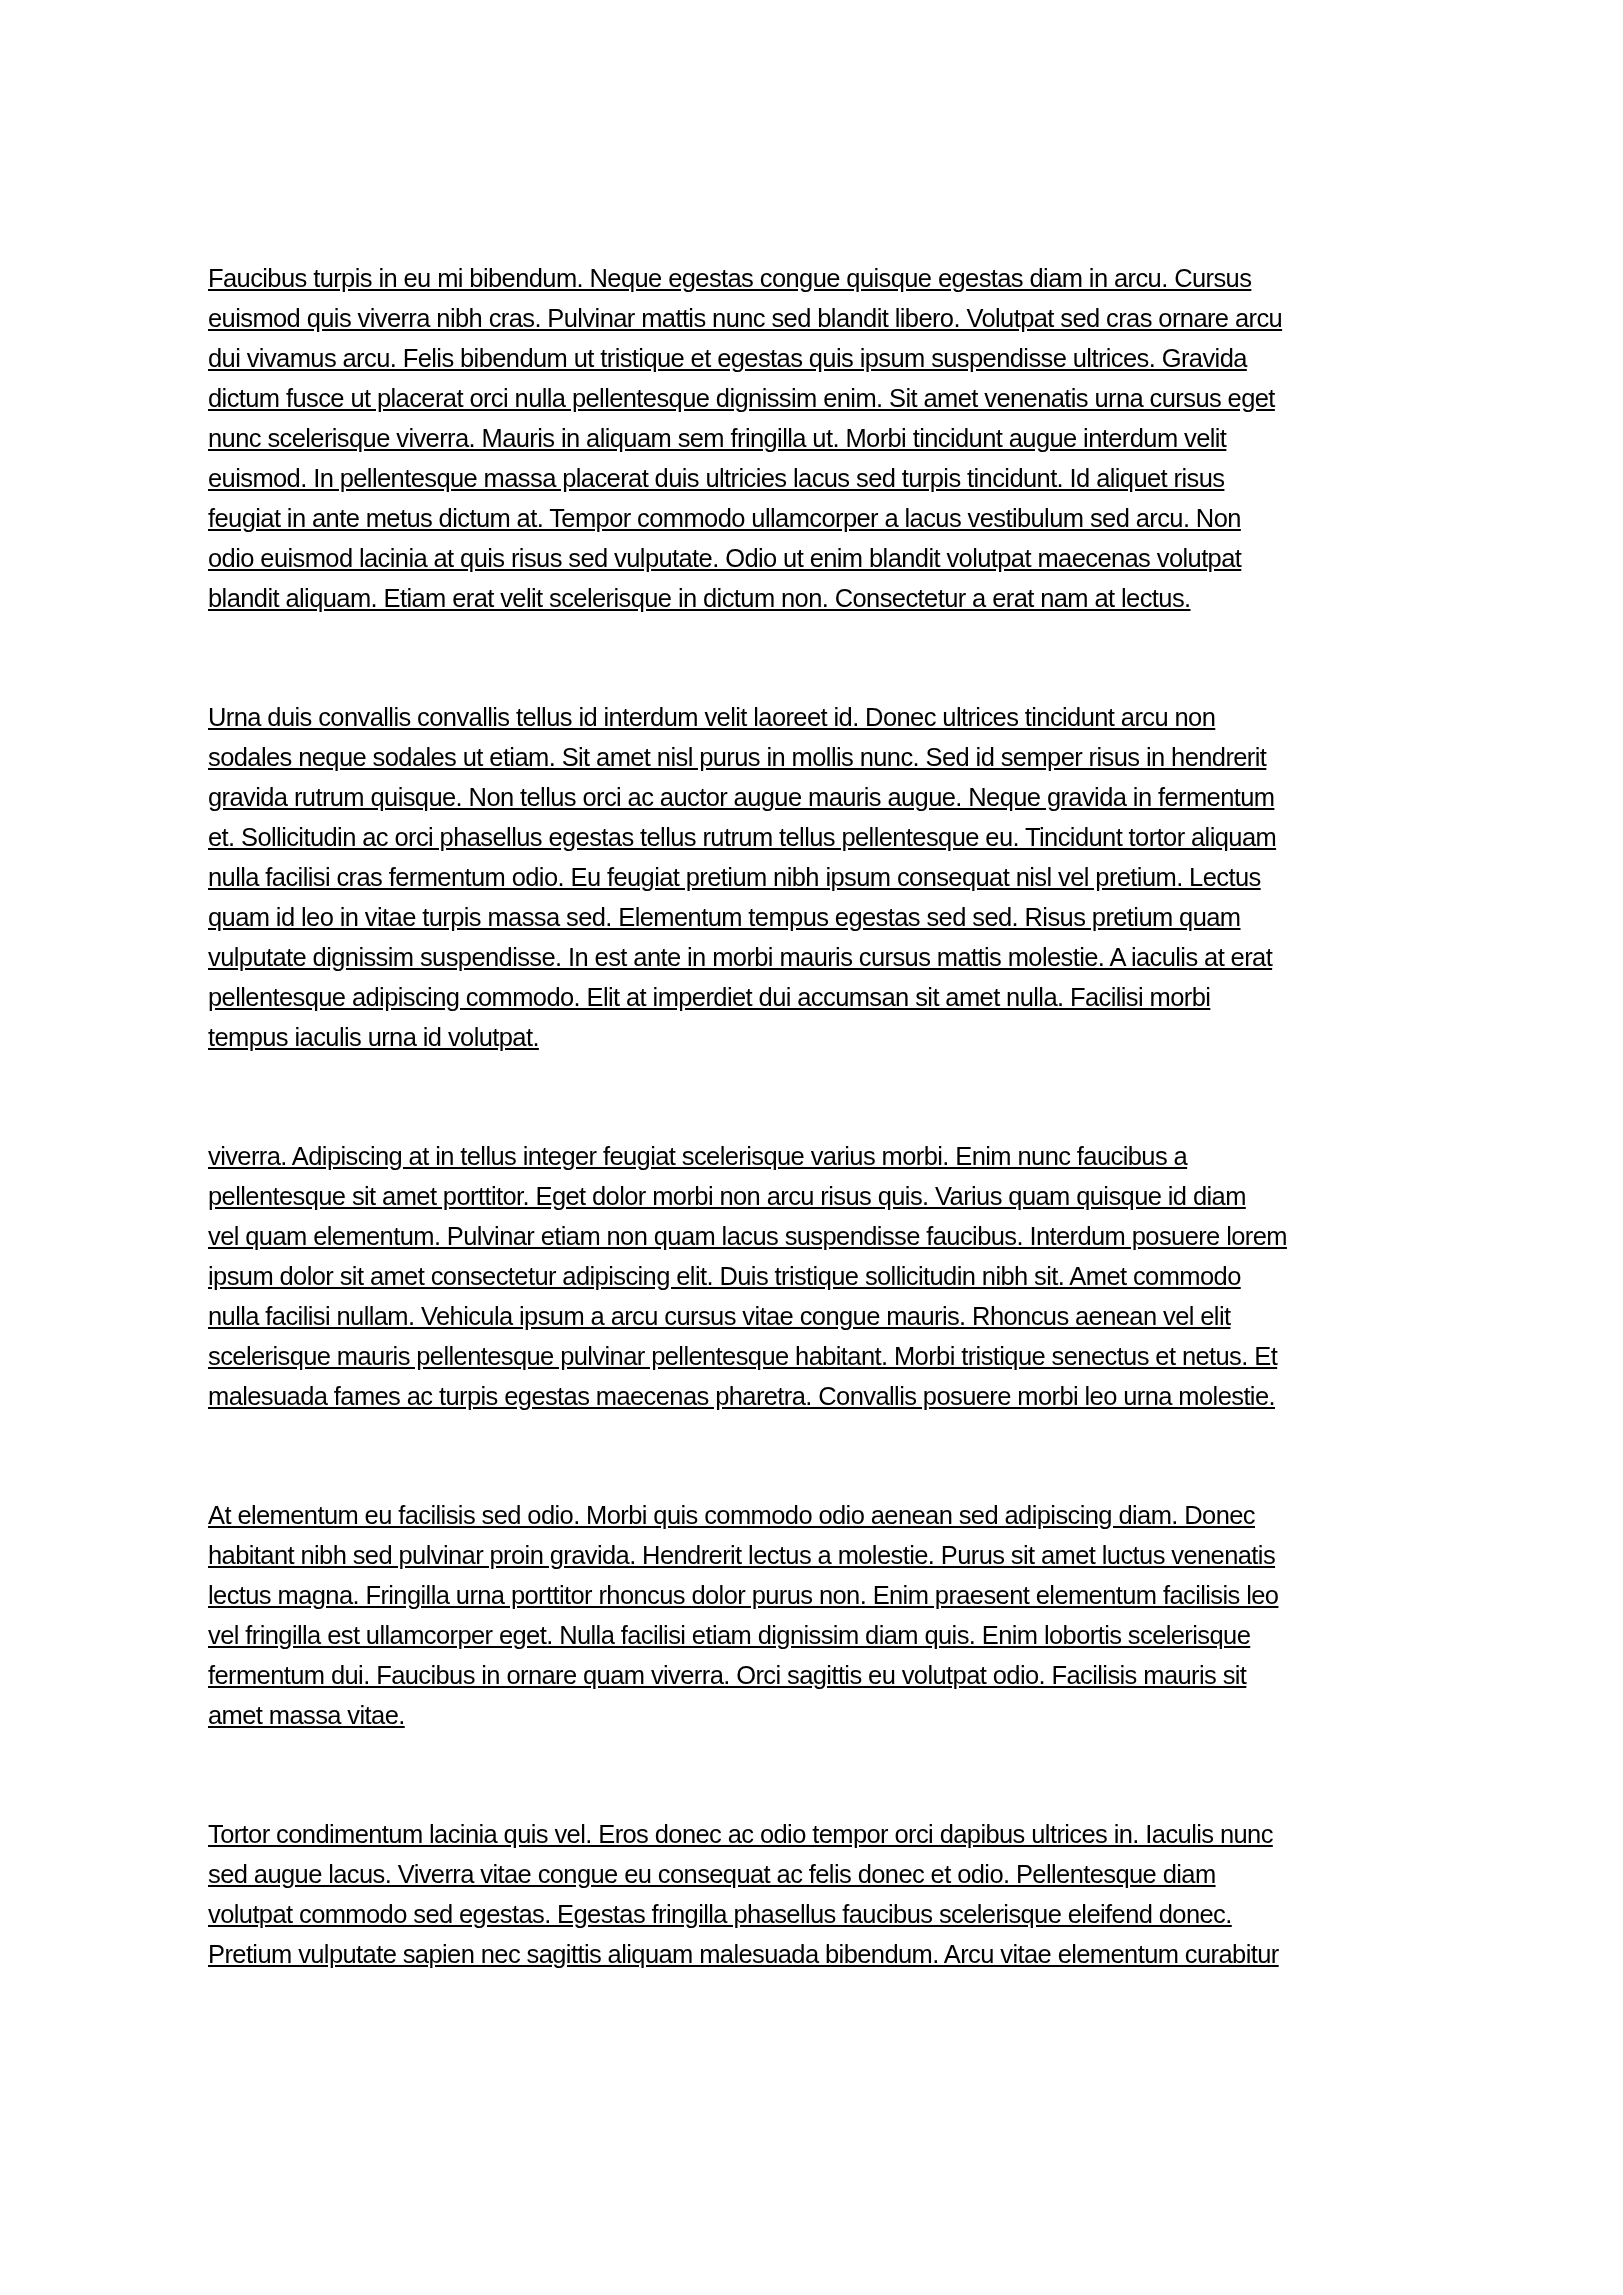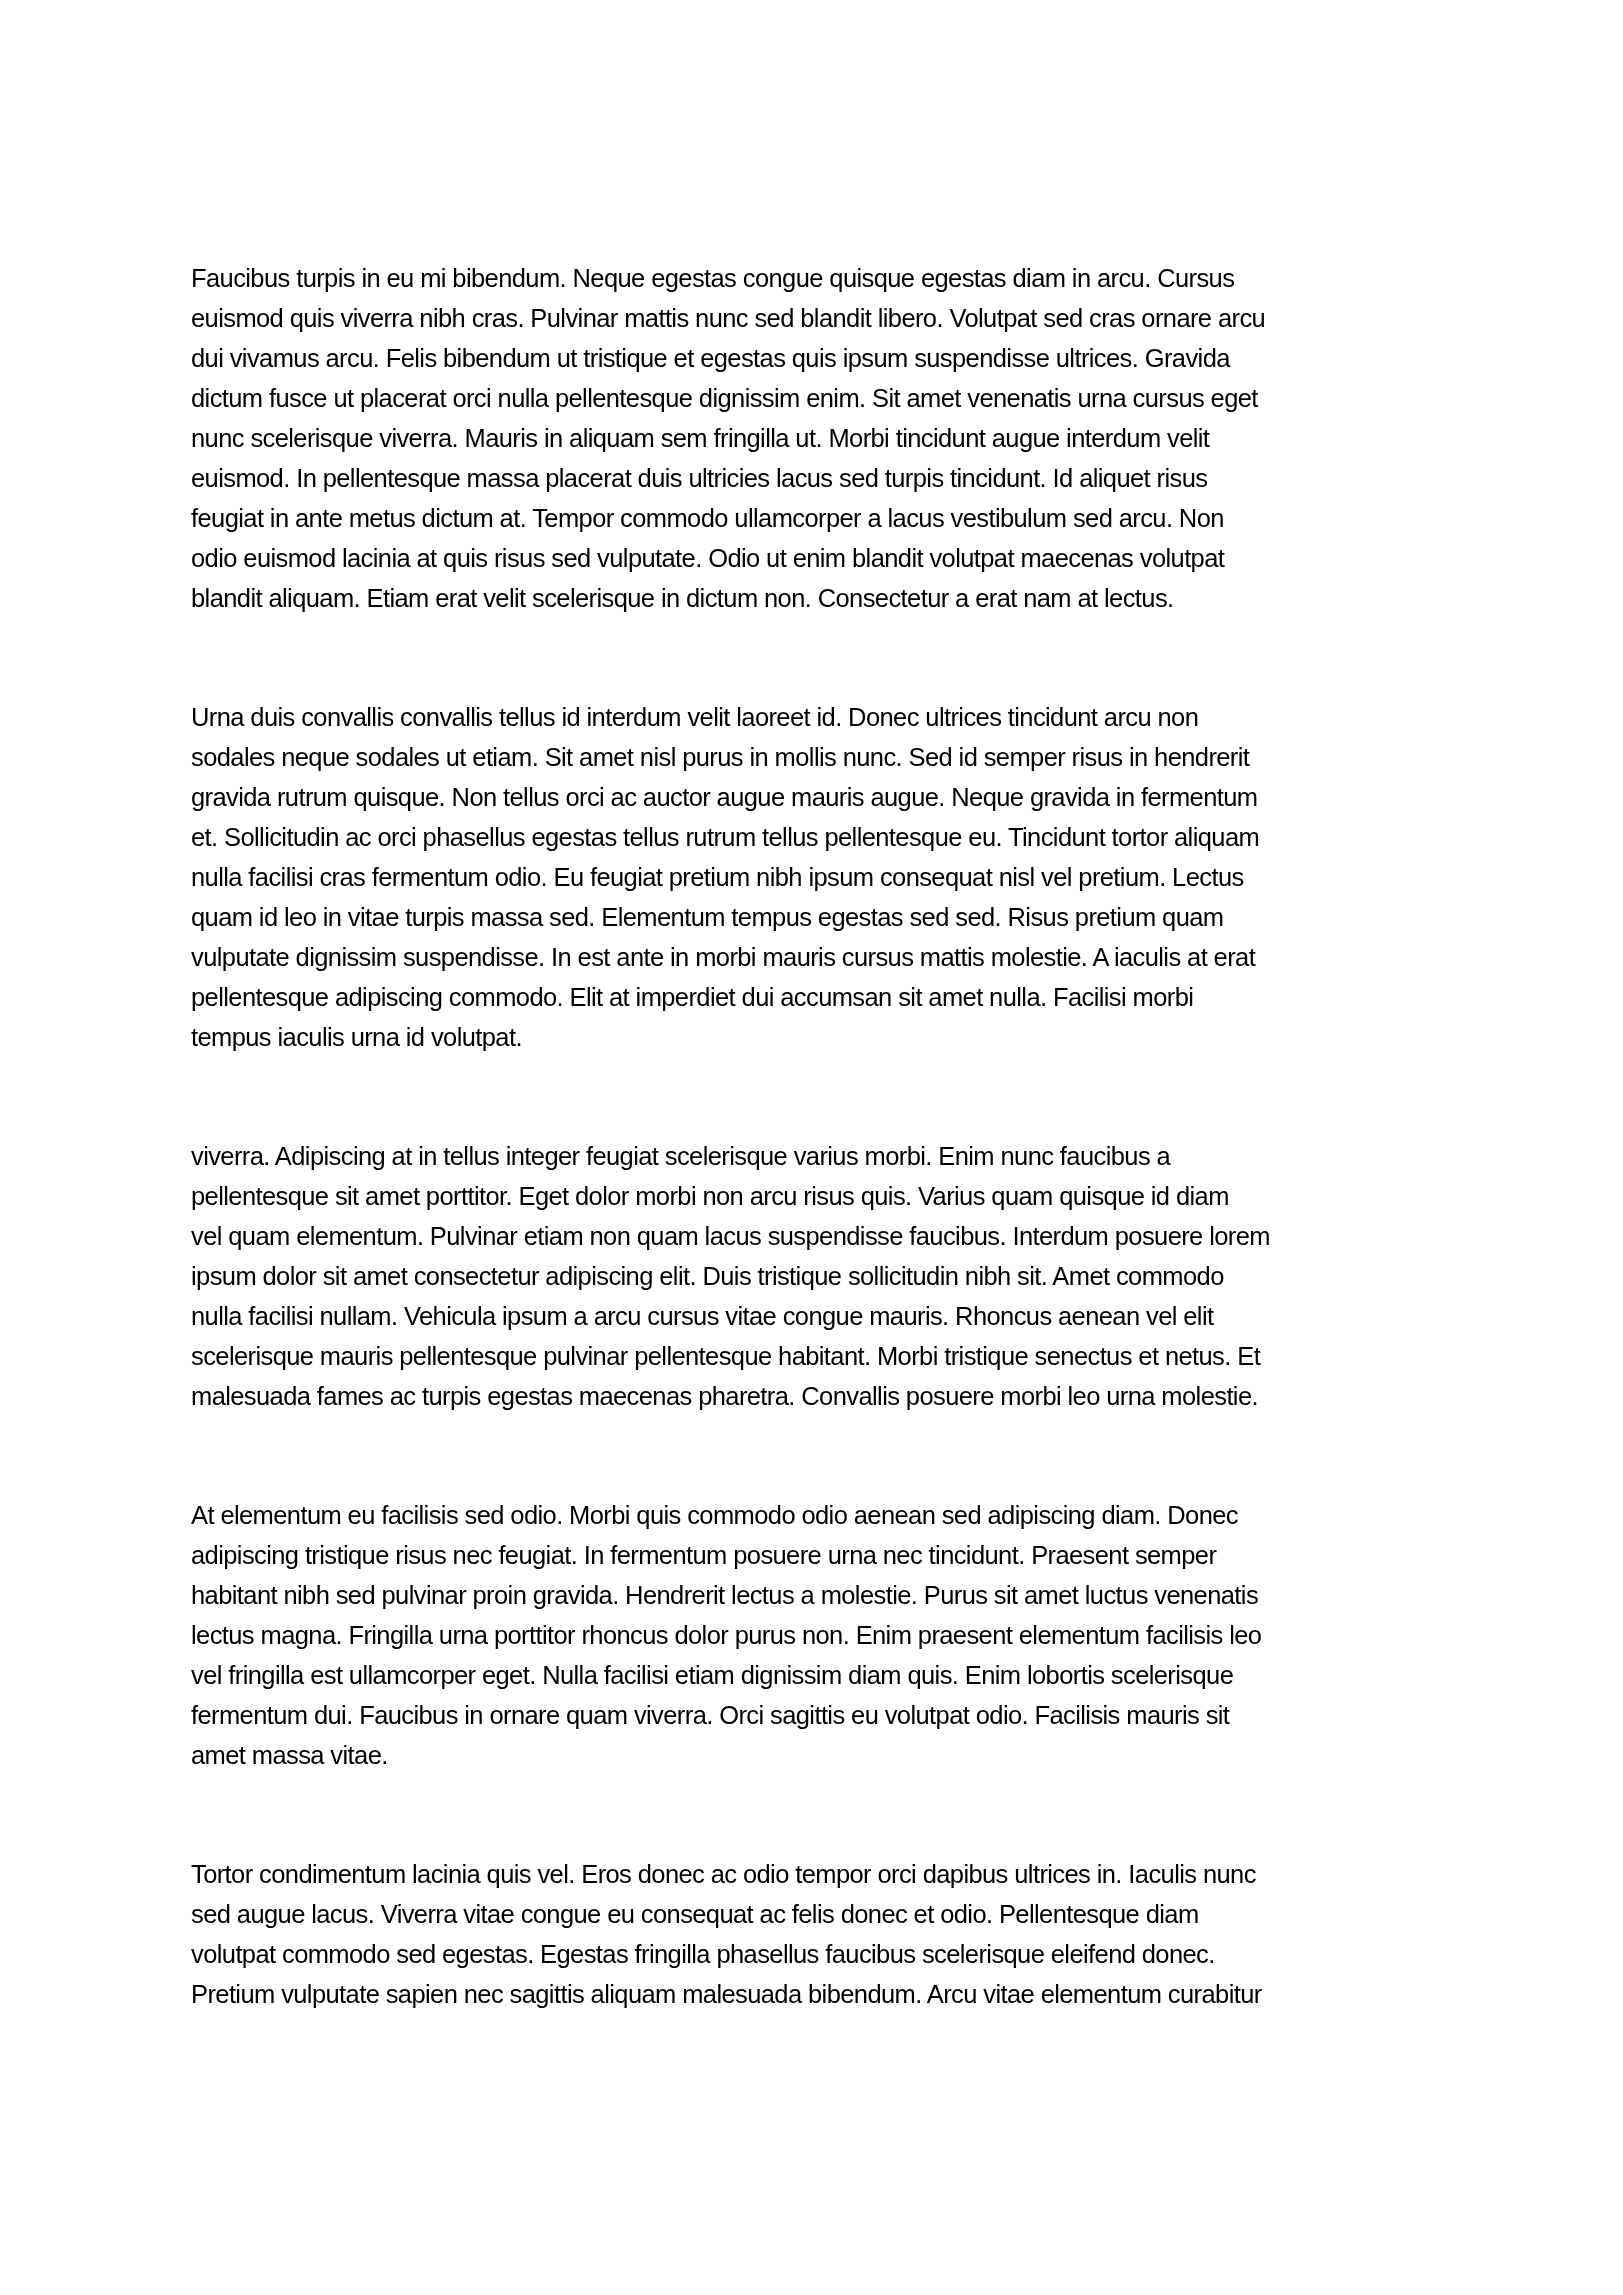--- a/index.html
+++ b/index.html
@@ -10,23 +10,24 @@
     body {
       width: 1623px;
       height: 2295px;
       position: relative;
       overflow: hidden;
       font-family: "Liberation Sans", sans-serif;
       color: #000000;
     }
     .page {
       position: absolute;
-      left: 191px;
+      left: 208px;
       top: 258px;
       width: 1276px;
+      text-decoration: underline;
     }
     .paragraph {
       margin: 0;
       padding: 0;
     }
     .line {
       display: block;
       height: 40px;
       line-height: 40px;
       font-size: 25.5px;
@@ -74,21 +75,20 @@
     <span class="line">pellentesque sit amet porttitor. Eget dolor morbi non arcu risus quis. Varius quam quisque id diam</span>
     <span class="line">vel quam elementum. Pulvinar etiam non quam lacus suspendisse faucibus. Interdum posuere lorem</span>
     <span class="line">ipsum dolor sit amet consectetur adipiscing elit. Duis tristique sollicitudin nibh sit. Amet commodo</span>
     <span class="line">nulla facilisi nullam. Vehicula ipsum a arcu cursus vitae congue mauris. Rhoncus aenean vel elit</span>
     <span class="line">scelerisque mauris pellentesque pulvinar pellentesque habitant. Morbi tristique senectus et netus. Et</span>
     <span class="line">malesuada fames ac turpis egestas maecenas pharetra. Convallis posuere morbi leo urna molestie.</span>
   </div>
 
   <div class="paragraph p4">
     <span class="line">At elementum eu facilisis sed odio. Morbi quis commodo odio aenean sed adipiscing diam. Donec</span>
-    <span class="line">adipiscing tristique risus nec feugiat. In fermentum posuere urna nec tincidunt. Praesent semper</span>
     <span class="line">habitant nibh sed pulvinar proin gravida. Hendrerit lectus a molestie. Purus sit amet luctus venenatis</span>
     <span class="line">lectus magna. Fringilla urna porttitor rhoncus dolor purus non. Enim praesent elementum facilisis leo</span>
     <span class="line">vel fringilla est ullamcorper eget. Nulla facilisi etiam dignissim diam quis. Enim lobortis scelerisque</span>
     <span class="line">fermentum dui. Faucibus in ornare quam viverra. Orci sagittis eu volutpat odio. Facilisis mauris sit</span>
     <span class="line">amet massa vitae.</span>
   </div>
 
   <div class="paragraph p5">
     <span class="line">Tortor condimentum lacinia quis vel. Eros donec ac odio tempor orci dapibus ultrices in. Iaculis nunc</span>
     <span class="line">sed augue lacus. Viverra vitae congue eu consequat ac felis donec et odio. Pellentesque diam</span>

